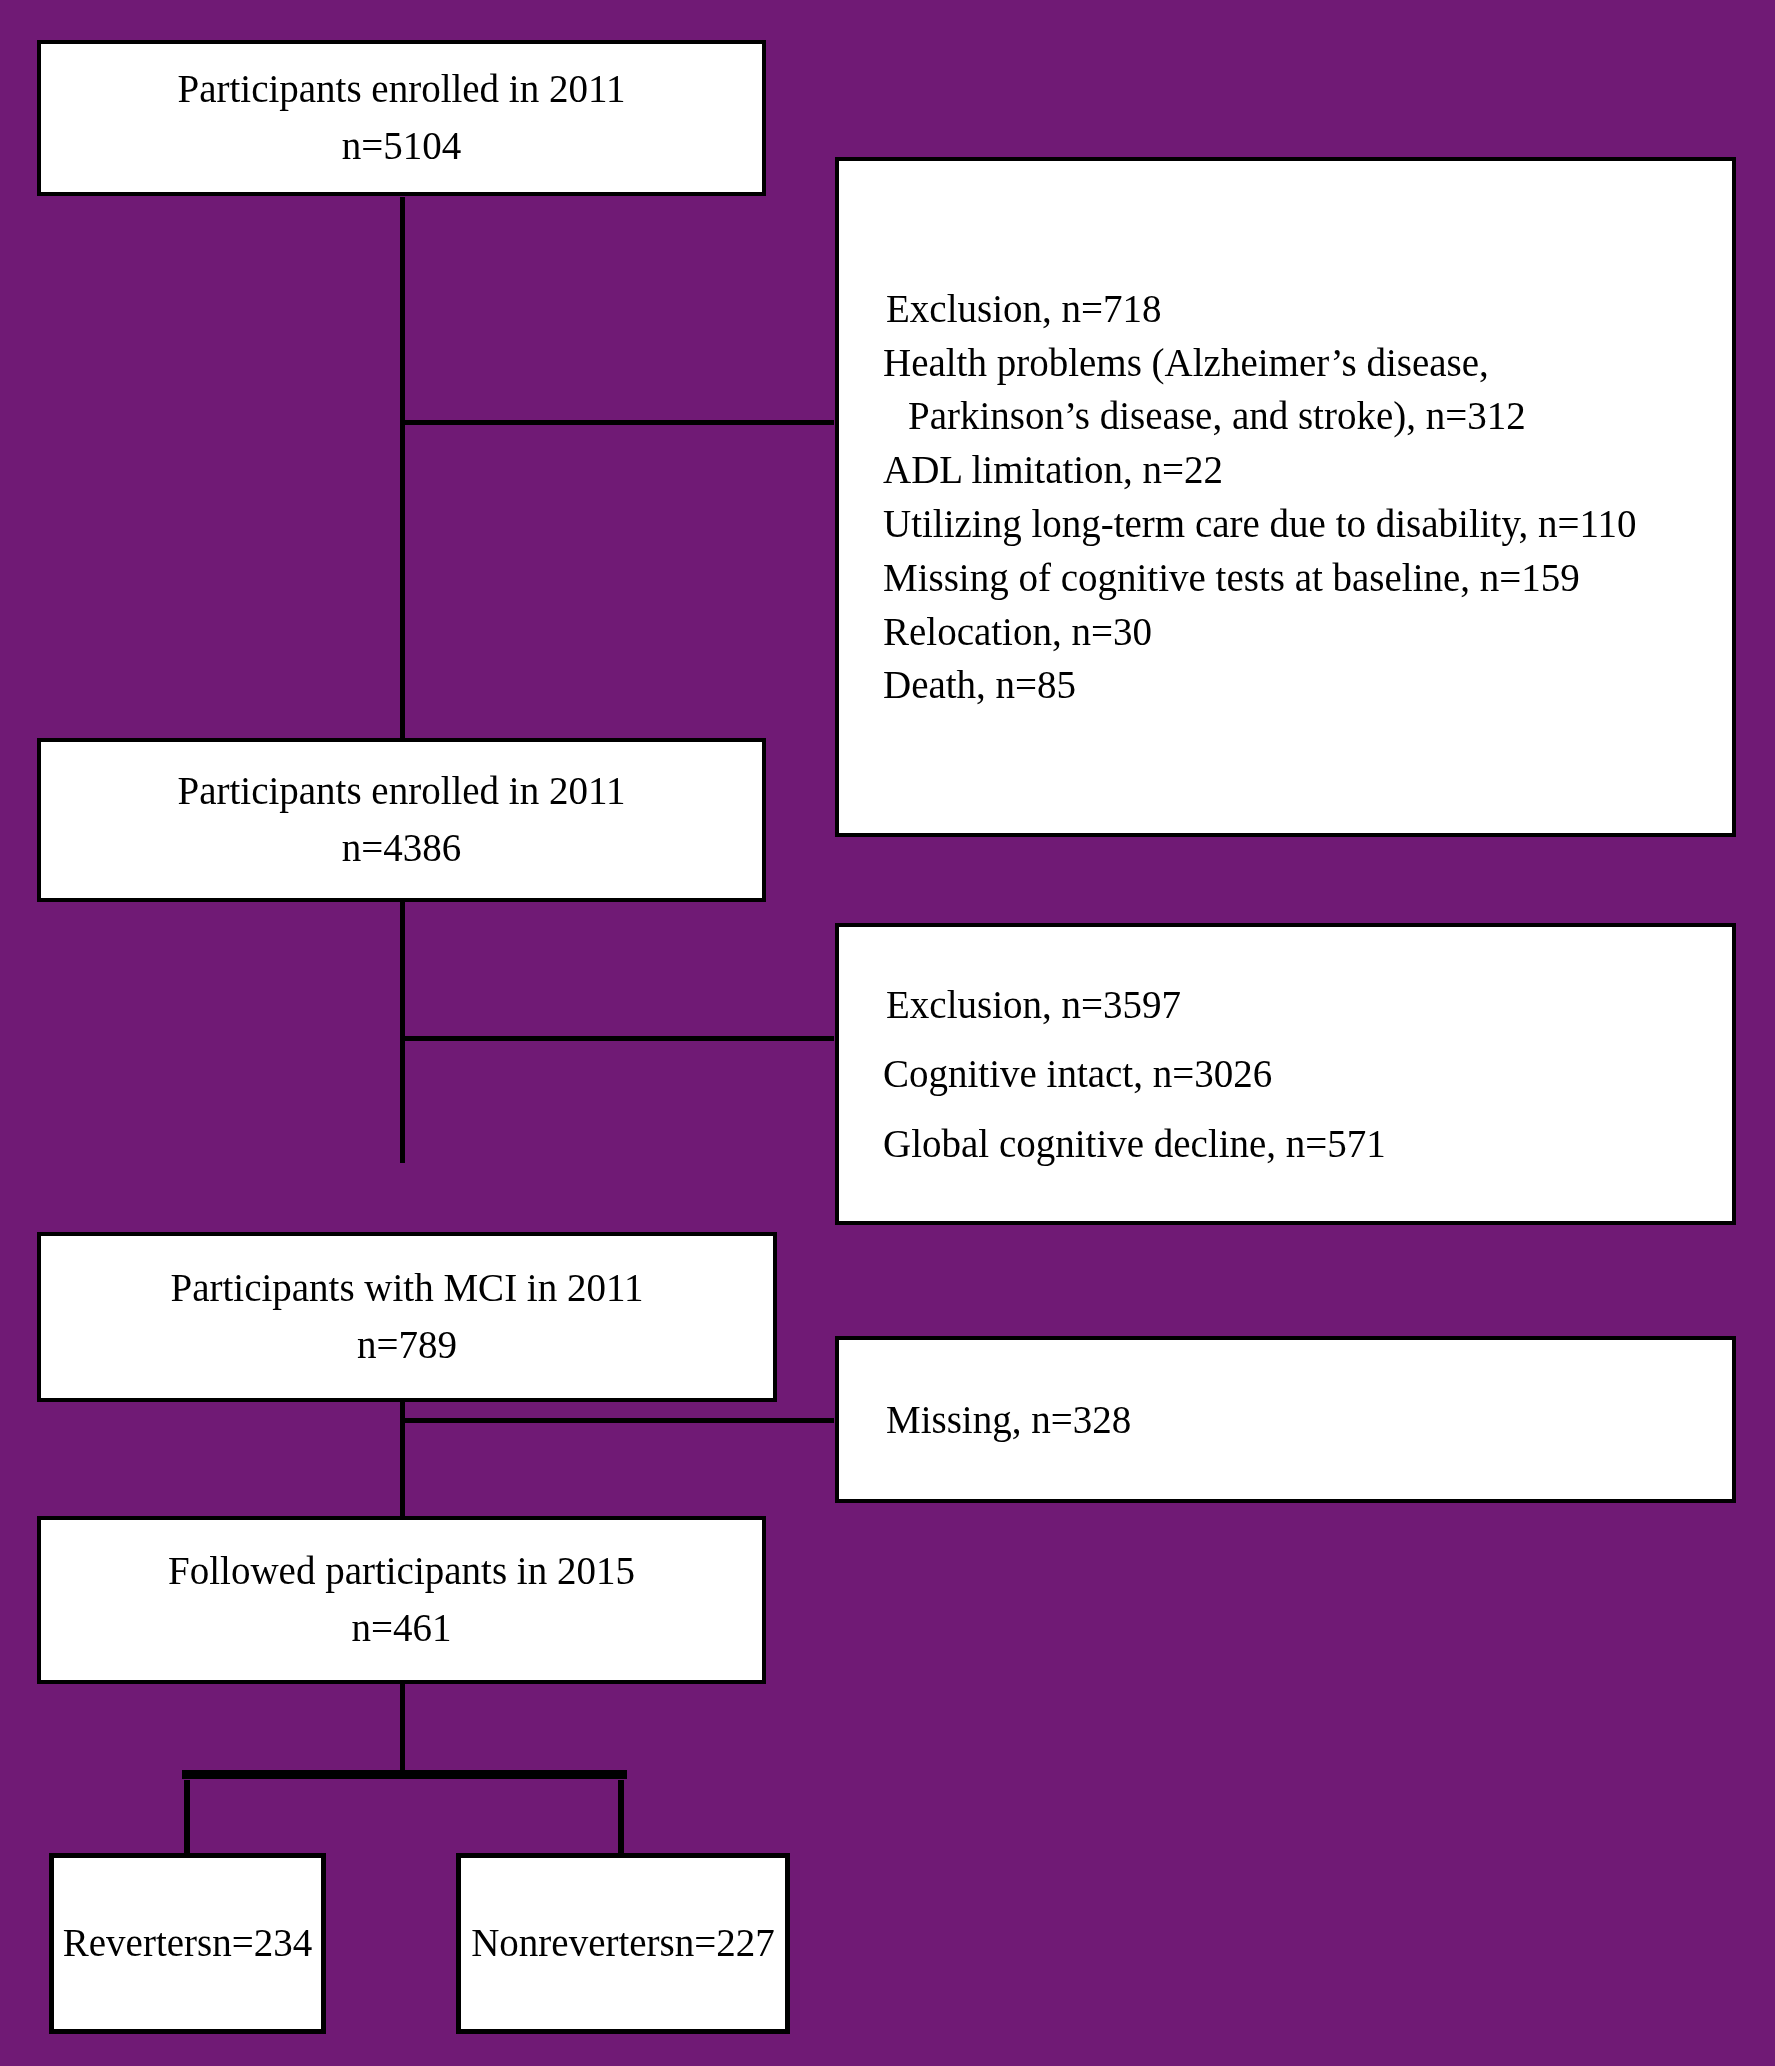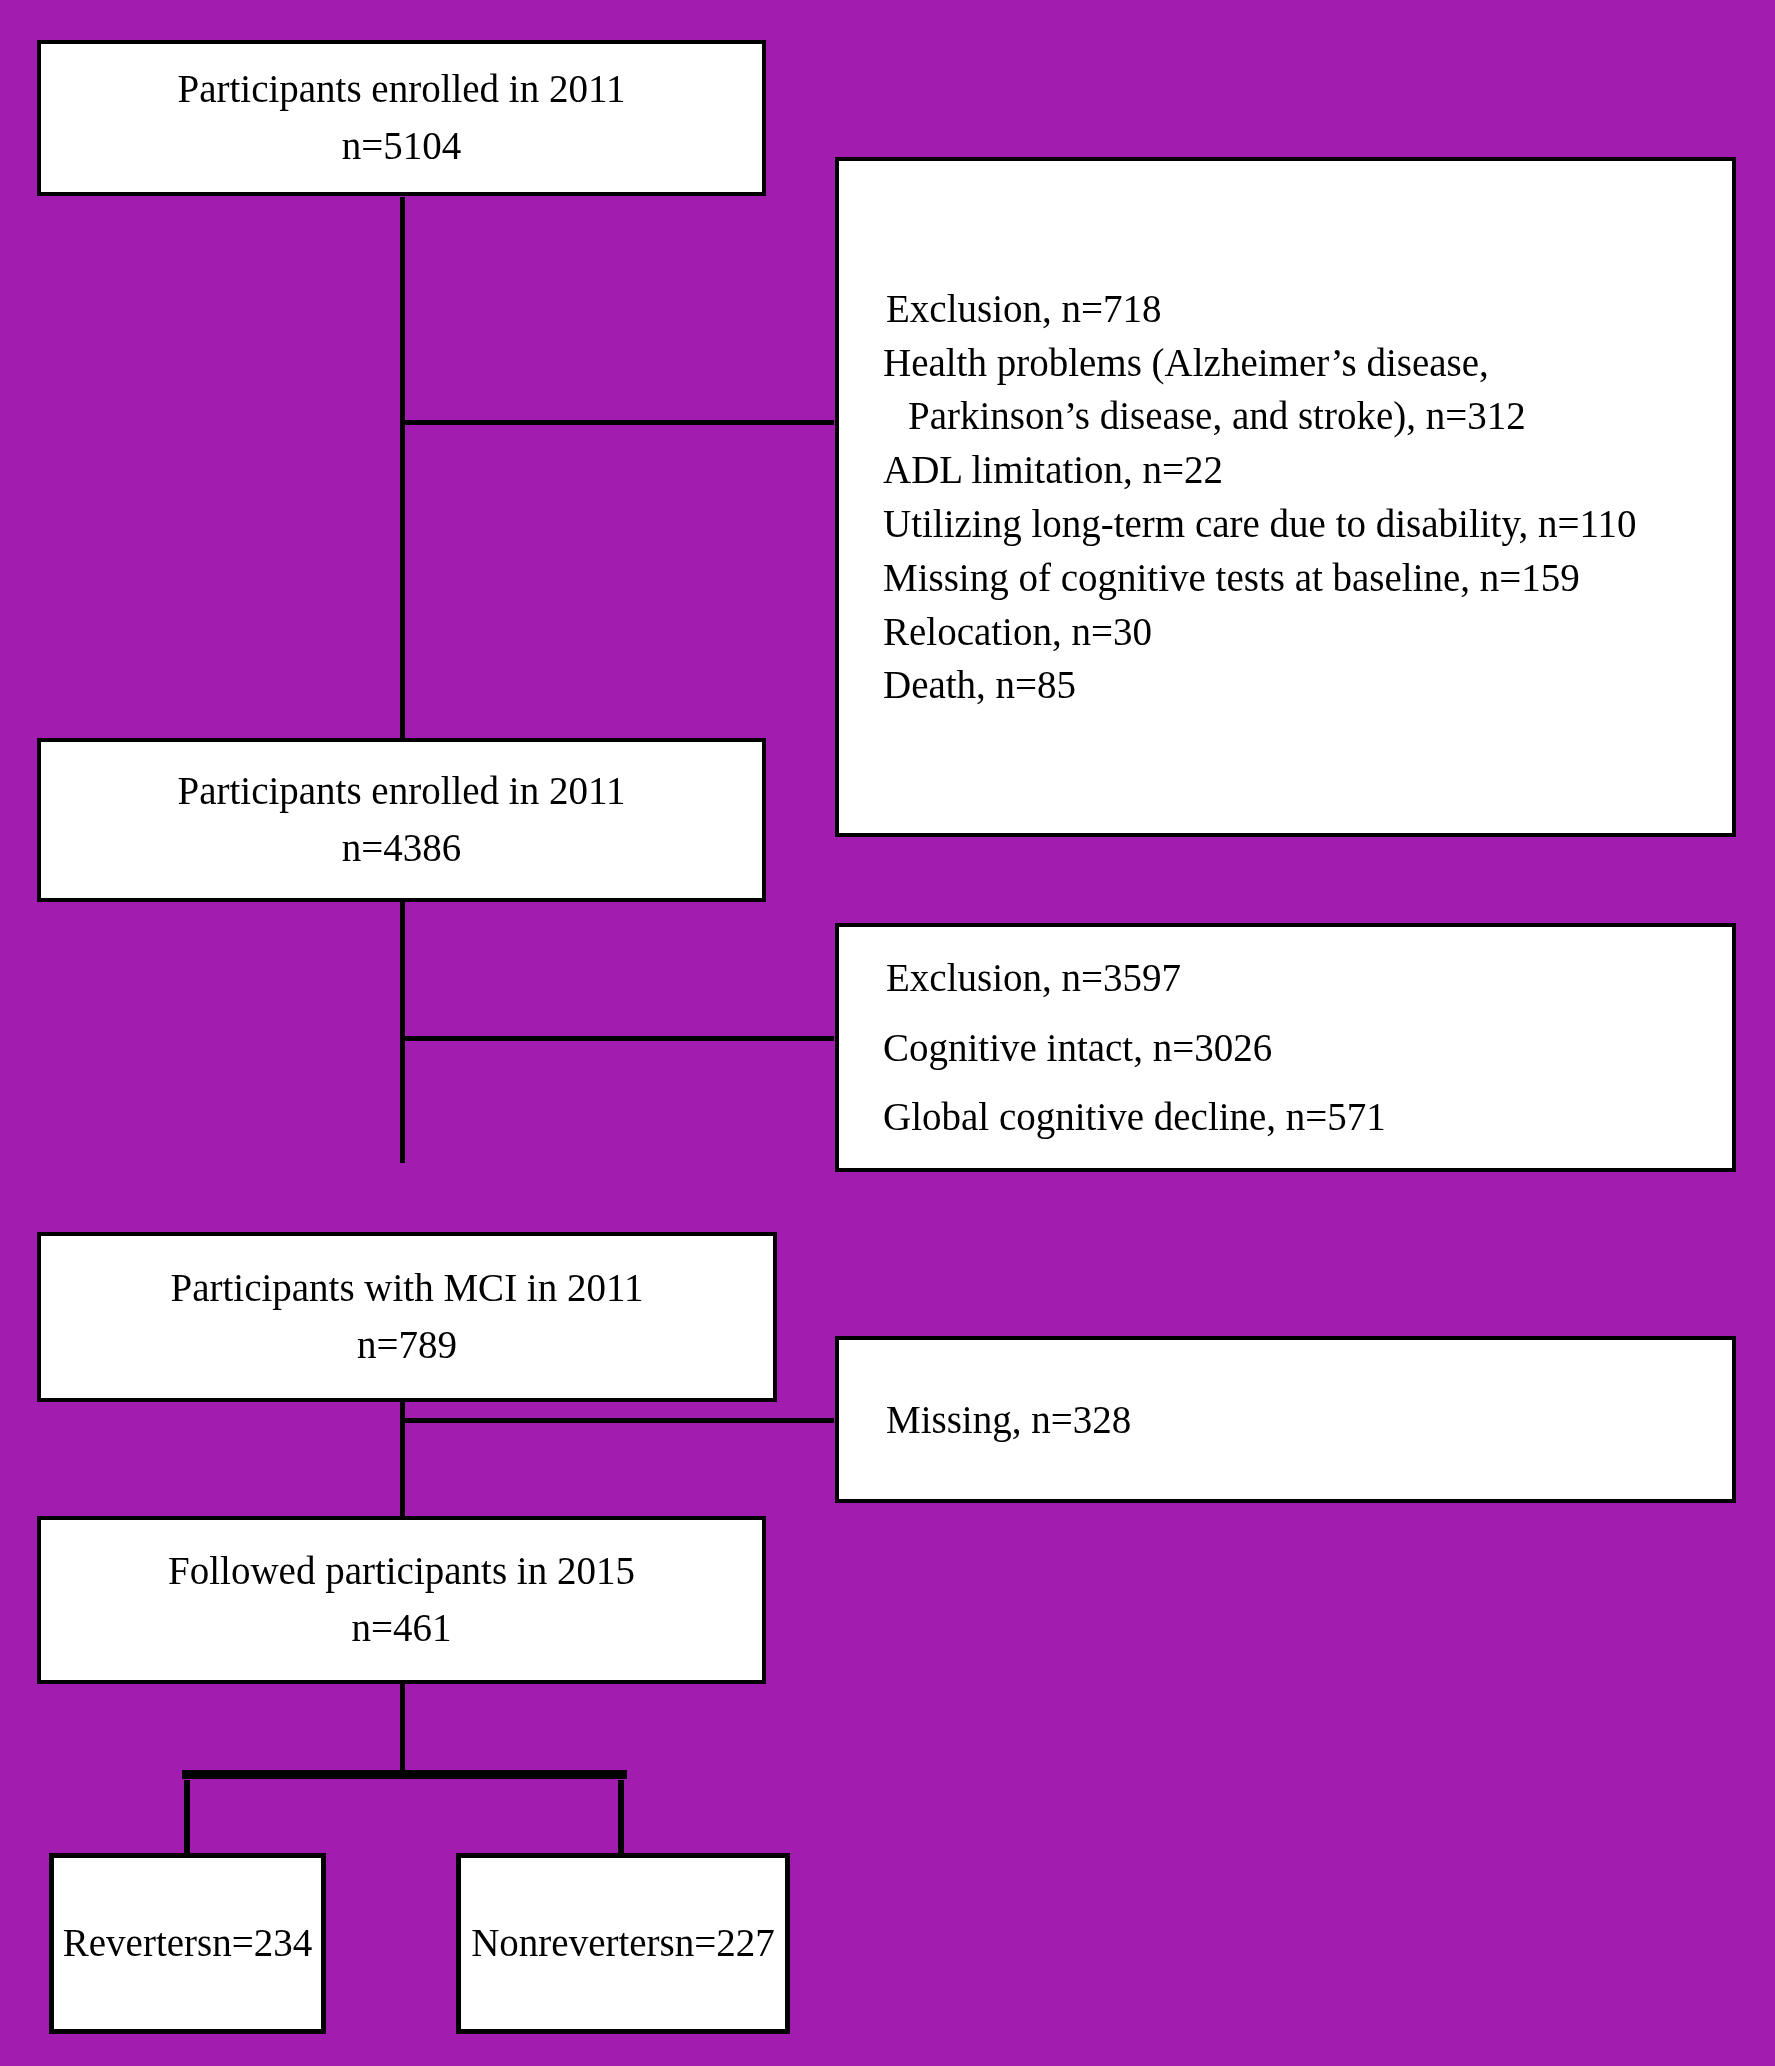--- a/index.html
+++ b/index.html
@@ -4,21 +4,21 @@
 <style>
   html, body {
     margin: 0;
     padding: 0;
     background: #ffffff;
   }
   #canvas {
     position: relative;
     width: 1776px;
     height: 2066px;
-    background: #a21caf;
+    background: #701a75;
     font-family: "Liberation Serif", "DejaVu Serif", serif;
     color: #000000;
   }
   .box {
     position: absolute;
     background: #ffffff;
     border: 4.7px solid #000000;
     box-sizing: border-box;
   }
   .center-box {
@@ -51,21 +51,21 @@
     line-height: 1.85;
   }
   .line {
     position: absolute;
     background: #000000;
   }
   
   #box-enrolled-initial { left: 37px;   top: 40px;   width: 729px; height: 156px; }
   #box-exclusion-718    { left: 835px; top: 157px;  width: 901px; height: 680px; }
   #box-enrolled-4386    { left: 37px;   top: 738px; width: 729px; height: 164px; }
-  #box-exclusion-3597   { left: 835px; top: 923px; width: 901px; height: 249px; }
+  #box-exclusion-3597   { left: 835px; top: 923px; width: 901px; height: 302px; }
   #box-mci-789          { left: 37px;   top: 1232px; width: 740px; height: 170px; }
   #box-missing-328      { left: 835px; top: 1336px; width: 901px; height: 167px; }
   #box-followed-461     { left: 37px;   top: 1516px; width: 729px; height: 168px; }
   #box-reverters        { left: 49px;   top: 1853px; width: 277px;  height: 181px; }
   #box-nonreverters     { left: 456px;  top: 1853px; width: 334px;  height: 181px; }
   
   #v-line-1   { left: 400px; top: 197px;  width: 5.2px;  height: 541px; }
   #h-line-1   { left: 402px; top: 420px;  width: 432px; height: 5.2px; }
   #v-line-2   { left: 400px; top: 901px; width: 5.2px;  height: 262px; }
   #h-line-2   { left: 402px; top: 1036px; width: 432px; height: 5.2px; }

